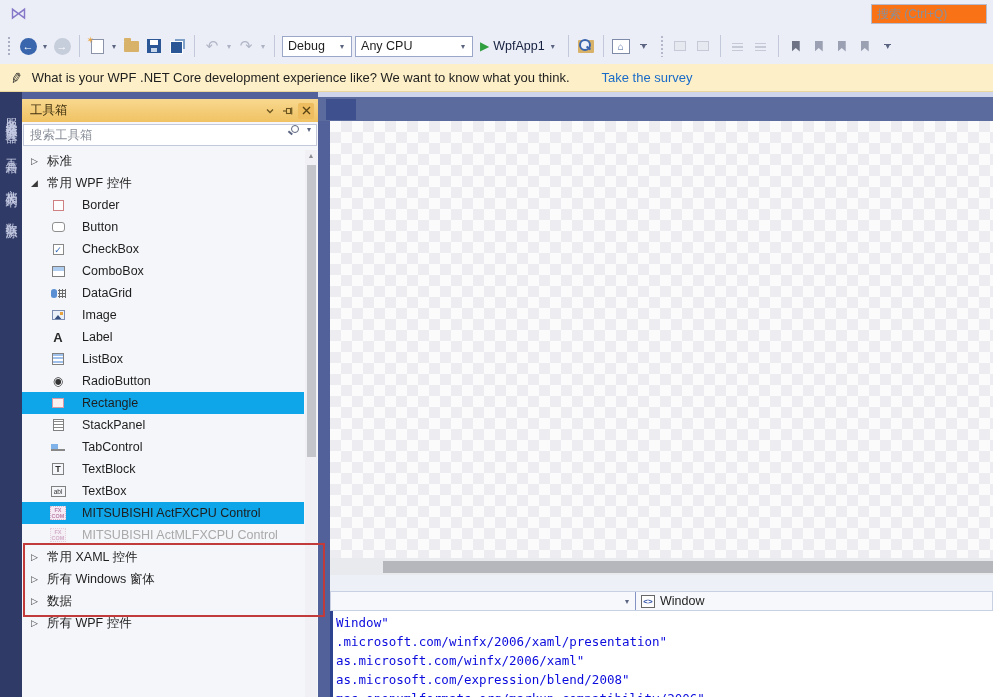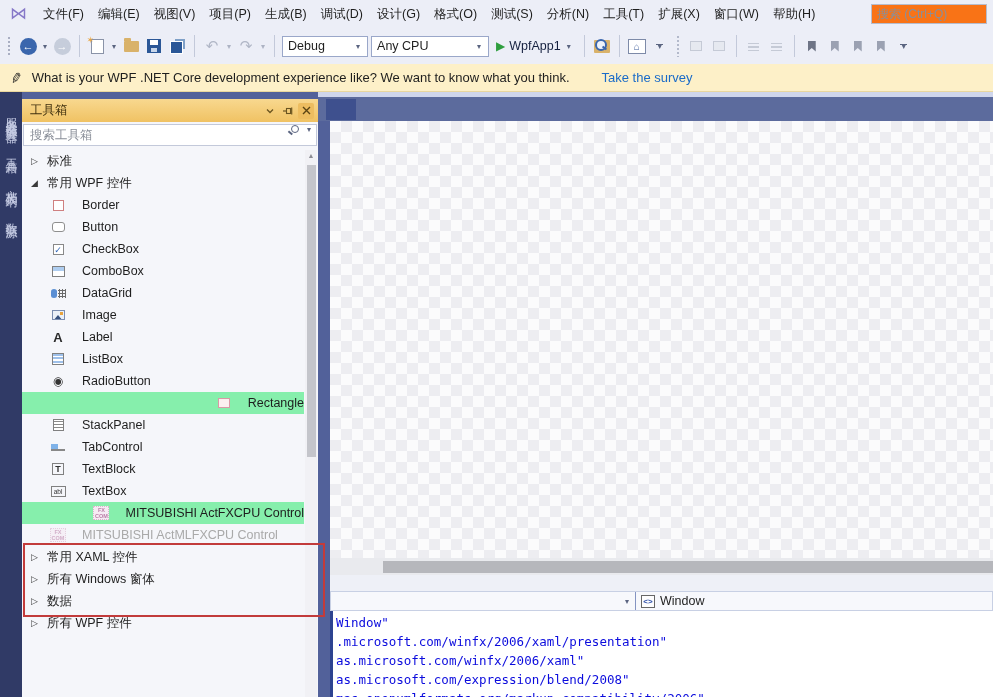--- a/index.html
+++ b/index.html
@@ -76,21 +76,21 @@
   .tbsearch{flex:1;border:none;outline:none;font-size:12.5px;padding:0 6px;font-family:inherit;background:transparent;}
   .mag{width:8px;height:8px;border:1.5px solid #5a6480;border-radius:50%;position:relative;margin-right:6px;}
   .mag::after{content:"";position:absolute;left:-4px;top:6px;width:5px;height:1.5px;background:#5a6480;transform:rotate(40deg);}
   .tb-list{flex:1;background:#f5f6fa;position:relative;overflow:hidden;padding-top:2px;}
   .row{height:22px;display:flex;align-items:center;margin-right:14px;font-size:12.5px;cursor:default;white-space:nowrap;}
   .row.cat{padding-left:9px;}
   .row.cat .tri{width:13px;font-size:9px;color:#3a3a3a;}
   .row.cat .clbl{margin-left:3px;}
   .row.item{padding-left:28px;}
   .row.item .lbl{margin-left:16px;}
-  .row.selected{background:#86efac;justify-content:flex-end;}
+  .row.selected{background:#0ea5e9;}
   .row.disabled .lbl{color:#a9a9a9;}
   .row.disabled .ico{opacity:.6;}
   .ico{width:16px;height:16px;flex:0 0 16px;display:flex;align-items:center;justify-content:center;position:relative;}
   .ic-border i{width:11px;height:11px;border:1px solid #cf8080;background:#fff;}
   .ic-button i{width:13px;height:10px;border:1px solid #8f8f8f;border-radius:3px;background:#fff;}
   .ic-checkbox i{width:11px;height:11px;border:1px solid #888;background:#fff;font-size:9px;line-height:10px;color:#2f66b8;text-align:center;font-style:normal;}
   .ic-checkbox i::before{content:"✓";}
   .ic-combobox i{width:13px;height:11px;border:1px solid #7f7f7f;background:linear-gradient(#aecdf0 0 4px,#fff 4px);font-style:normal;}
   .ic-datagrid i{width:6px;height:9px;background:#5b8fd4;border-radius:50%/28%;margin-right:1px;}
   .ic-datagrid::after{content:"";width:8px;height:9px;background-image:radial-gradient(#6a6a6a 1.1px,transparent 1.2px);background-size:3px 3px;}
@@ -144,36 +144,20 @@
   .code{flex:1;margin-left:12px;background:#fff;border-left:3px solid #2d4390;padding:2px 0 0 3px;overflow:hidden;}
   .code-line{font-family:"DejaVu Sans Mono","Liberation Mono",monospace;font-size:12.5px;line-height:19px;color:#0b0bdd;white-space:pre;}
 </style>
 </head>
 <body>
 
 <div class="root">
 
   <div class="menubar">
     <span class="vslogo">⋈</span>
-    <div id="menu-items" style="display:flex;">
-        <div class="menu-item">文件(F)</div>
-        <div class="menu-item">编辑(E)</div>
-        <div class="menu-item">视图(V)</div>
-        <div class="menu-item">项目(P)</div>
-        <div class="menu-item">生成(B)</div>
-        <div class="menu-item">调试(D)</div>
-        <div class="menu-item">设计(G)</div>
-        <div class="menu-item">格式(O)</div>
-        <div class="menu-item">测试(S)</div>
-        <div class="menu-item">分析(N)</div>
-        <div class="menu-item">工具(T)</div>
-        <div class="menu-item">扩展(X)</div>
-        <div class="menu-item">窗口(W)</div>
-        <div class="menu-item">帮助(H)</div>
-      </div>
     <input class="qsearch" placeholder="搜索 (Ctrl+Q)" style="">
   </div>
 
   <div class="toolbar">
     <span class="grip"></span>
     <span class="tbtn">
         <span class="circ back">←</span>
       </span>
     <span class="caret">▾</span>
     <span class="tbtn">
@@ -192,21 +176,21 @@
       </span>
     <span class="tbtn">
         <span class="icsaveall"></span>
       </span>
     <span class="sep"></span>
     <span class="tbtn undoredo">↶</span>
     <span class="caret dis">▾</span>
     <span class="tbtn undoredo">↷</span>
     <span class="caret dis">▾</span>
     <span class="sep"></span>
-    <span class="combo" style="width:86px">
+    <span class="combo" style="width:70px">
       <span class="cbl">Debug</span>
       <span class="caret">▾</span>
     </span>
     <span class="combo" style="width:118px">
       <span class="cbl">Any CPU</span>
       <span class="caret">▾</span>
     </span>
     <span class="runbtn">
       <span class="play">▶</span>
       <span class="runlbl">WpfApp1</span>

